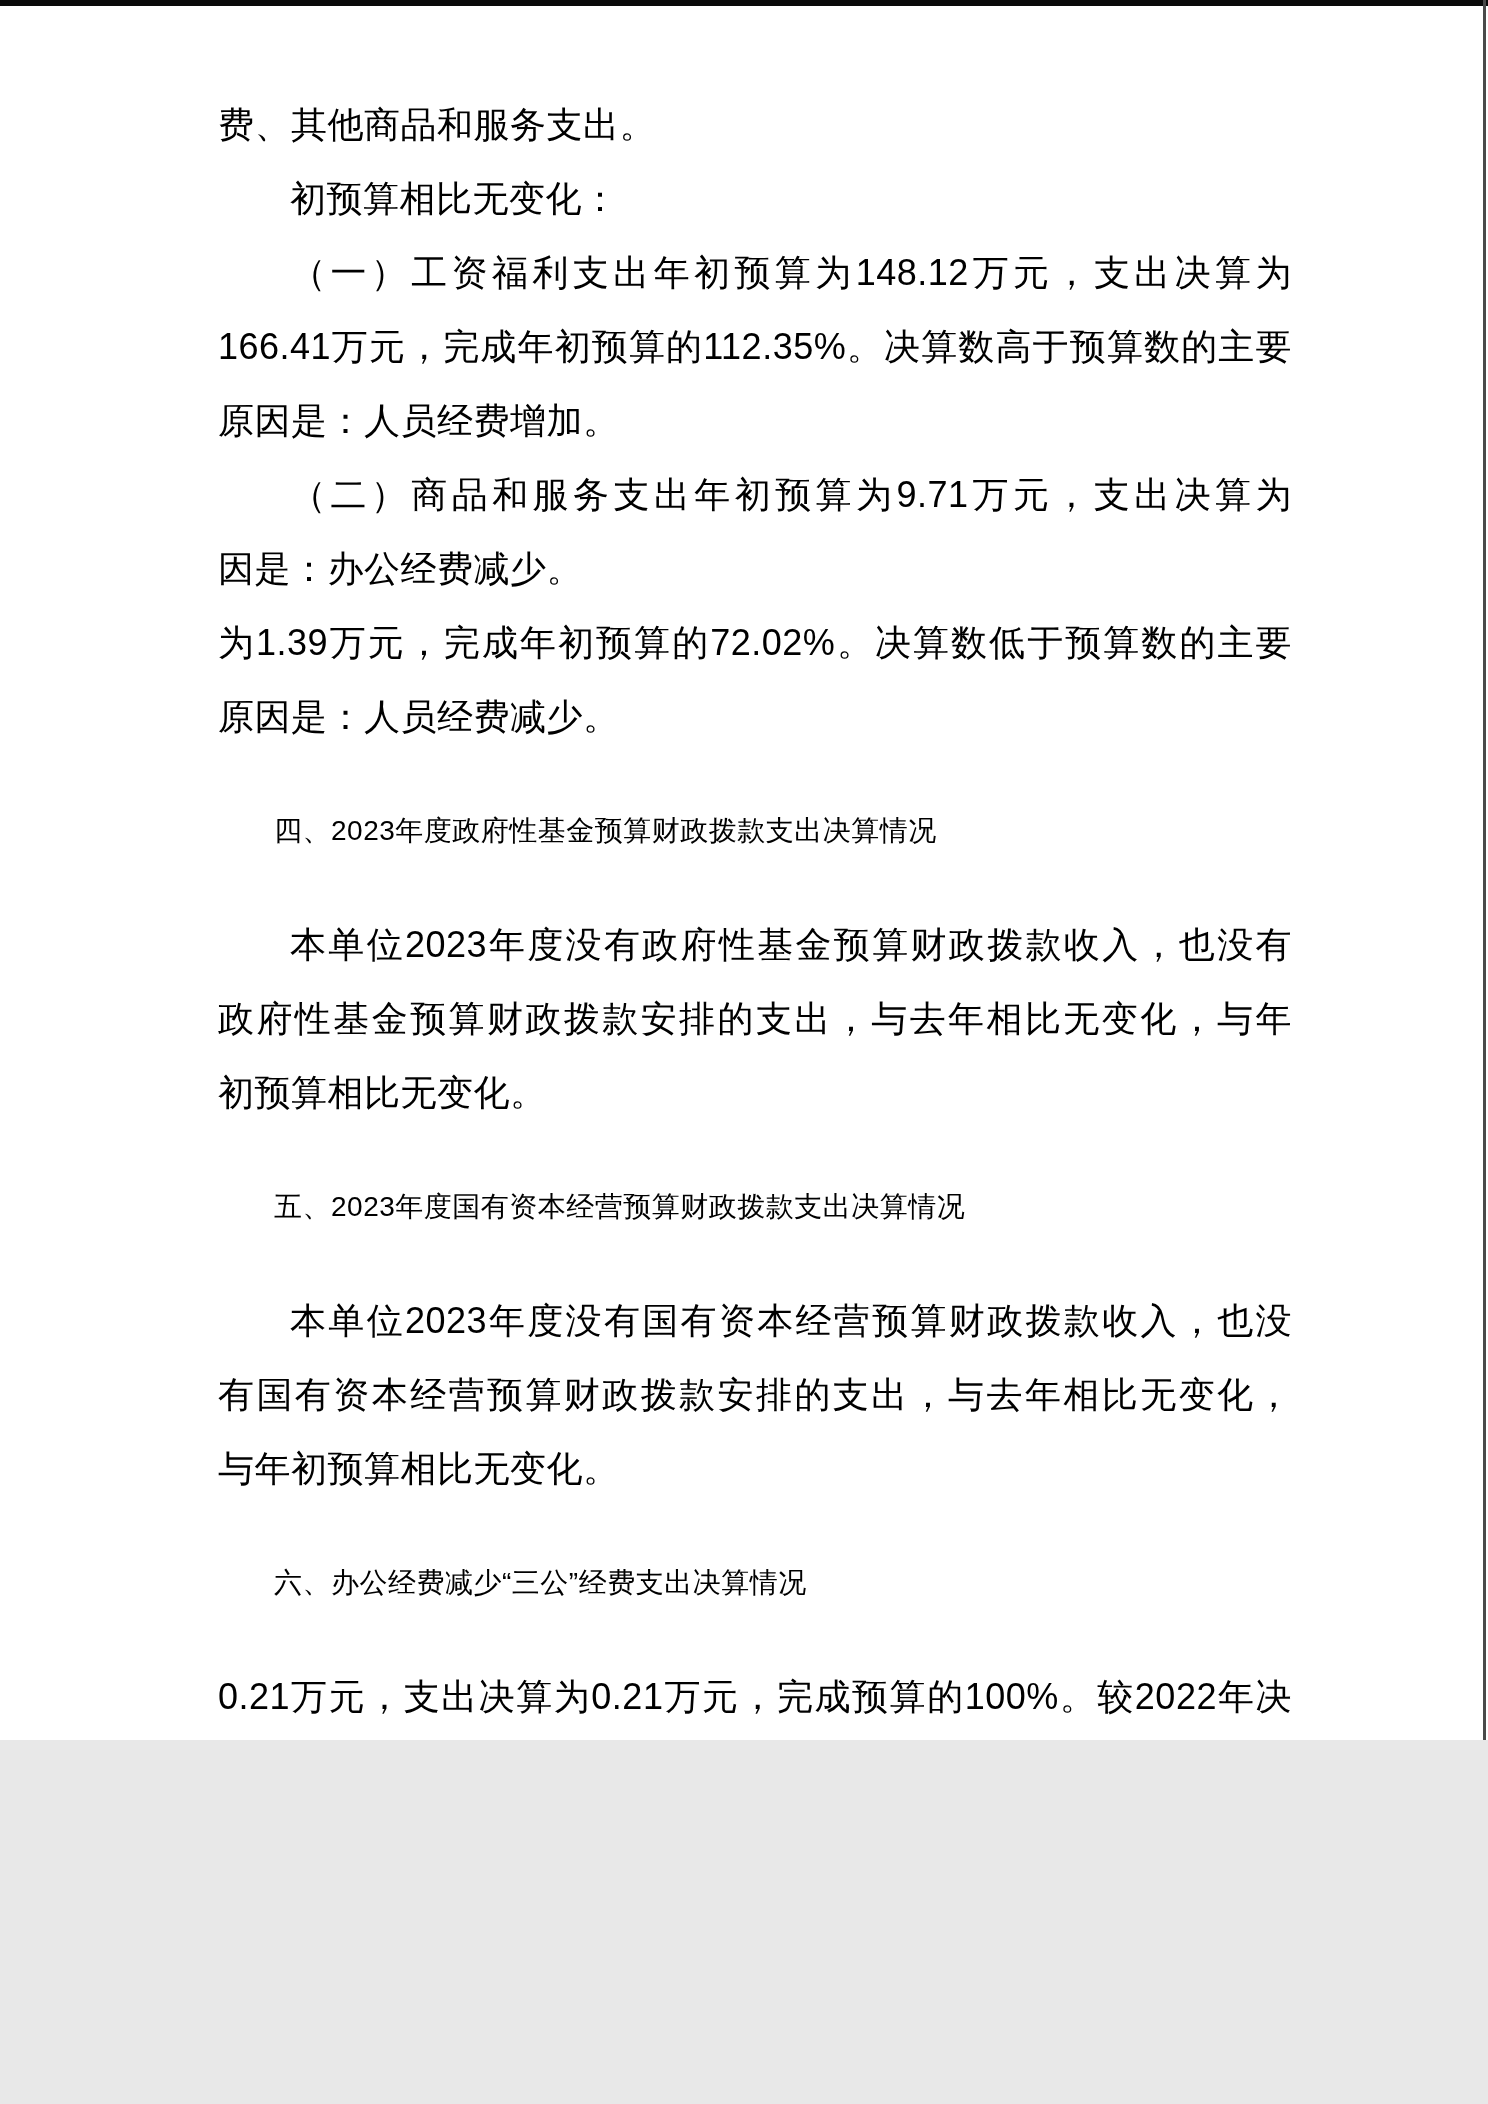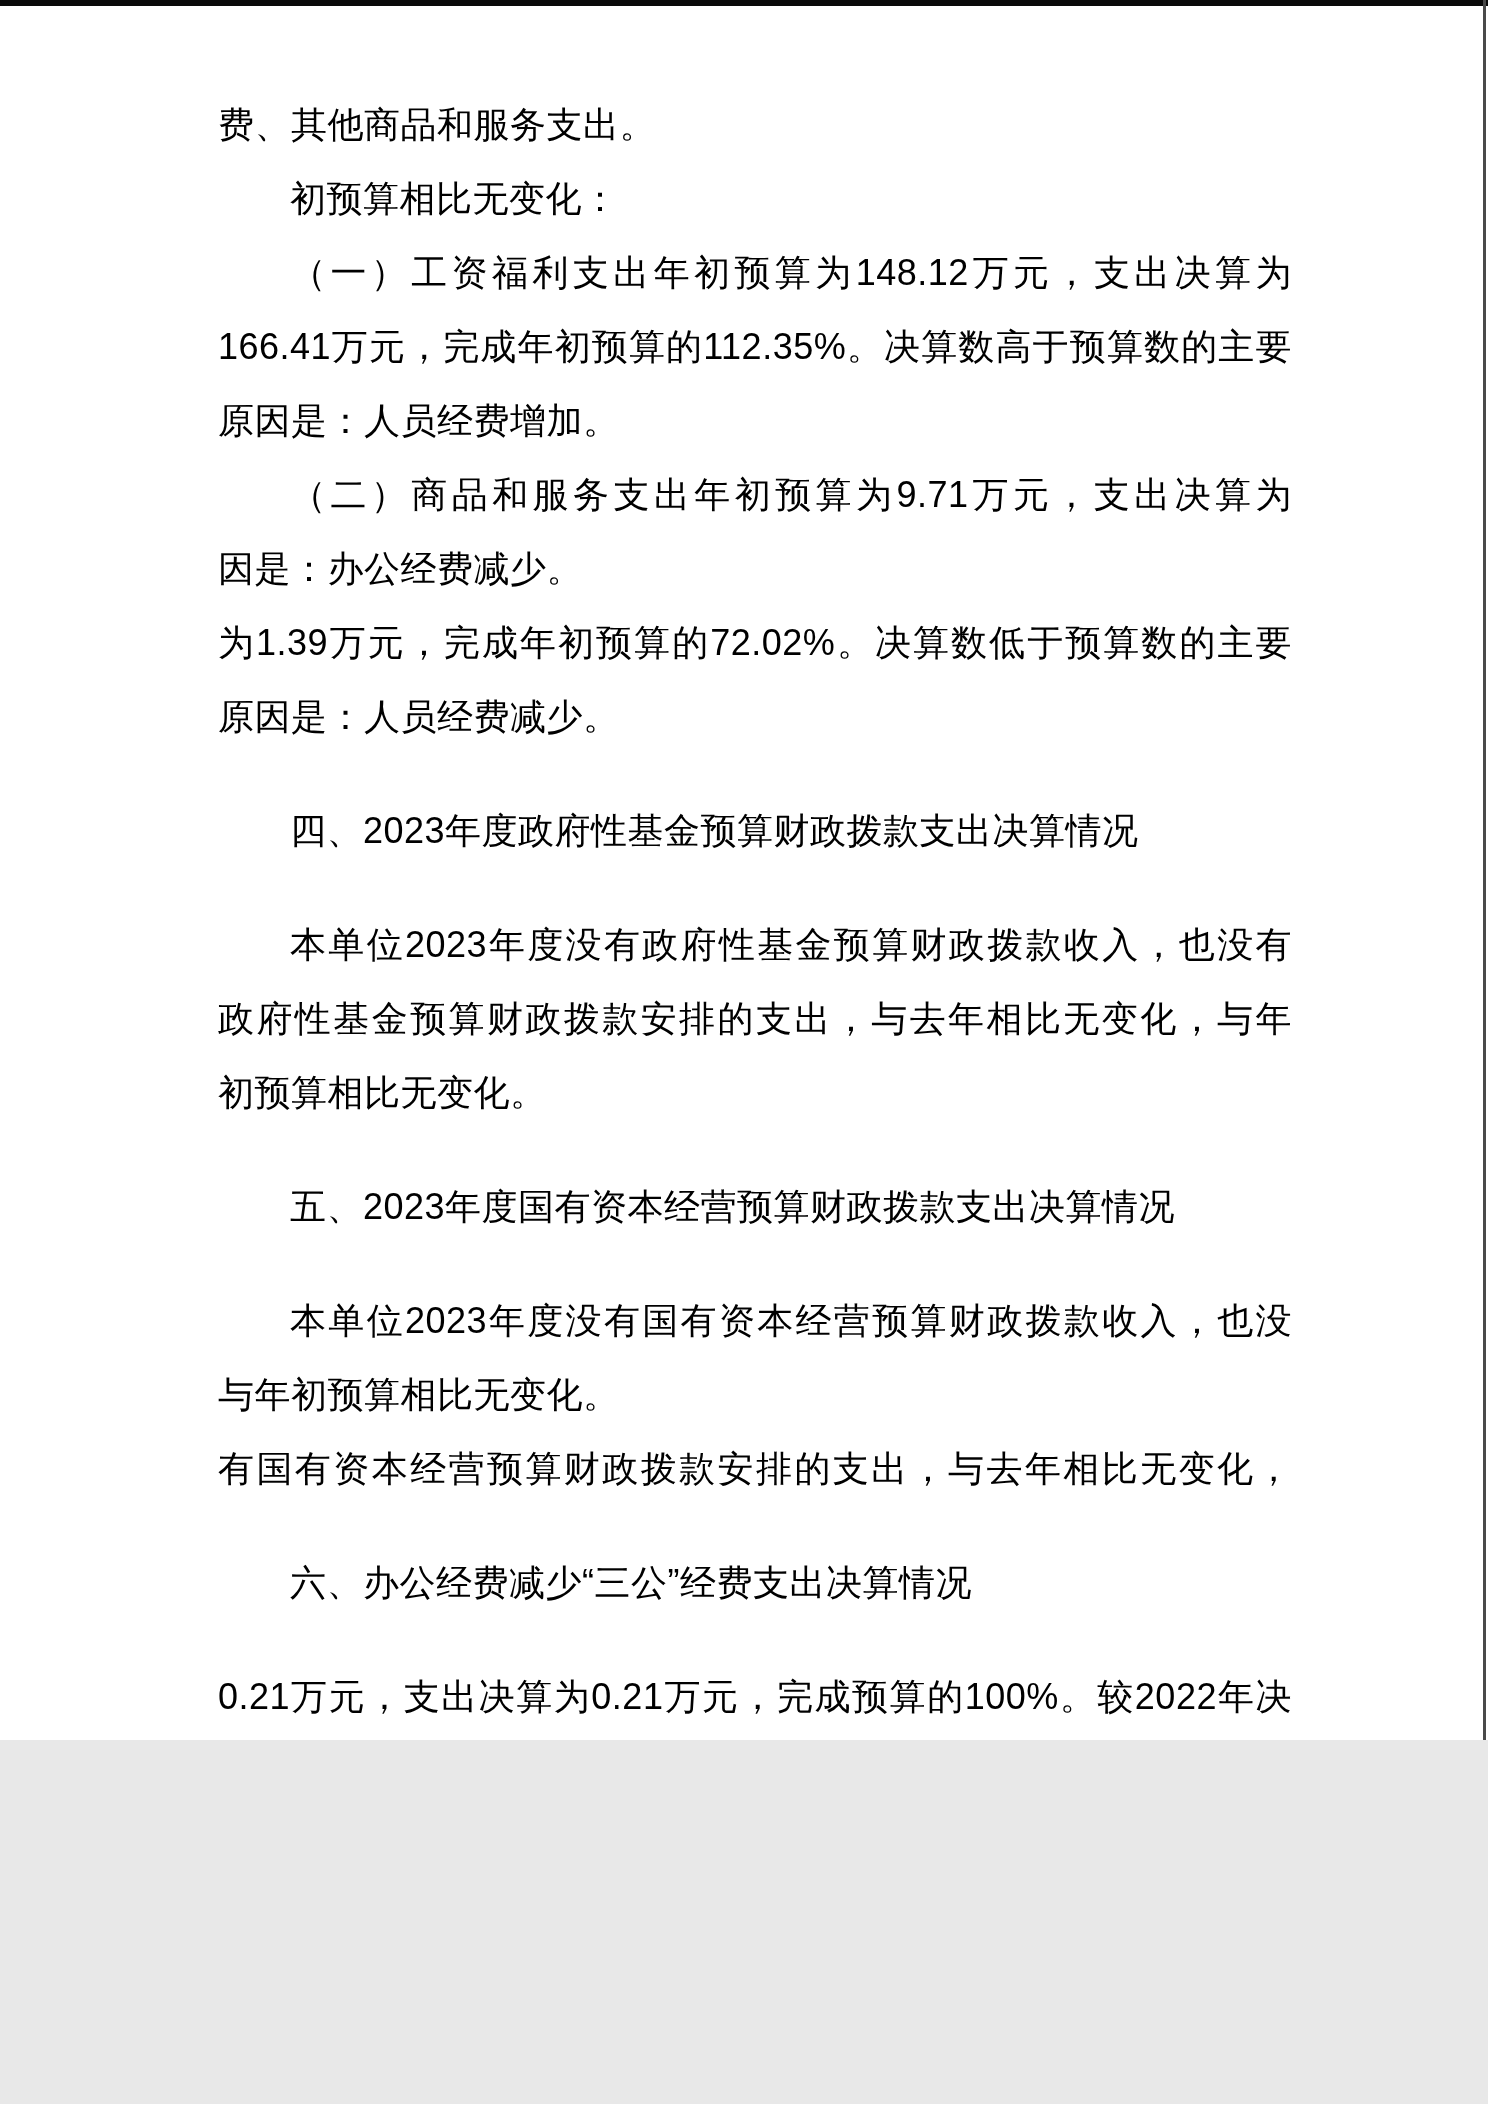--- a/index.html
+++ b/index.html
@@ -50,21 +50,21 @@
     white-space: normal;
     text-align: justify;
     text-align-last: justify;
   }
   
   .line.ind {
     text-indent: 2em;
   }
   .line.heading {
     margin: 40px 0;
-    font-size: 36px;
+    font-size: 28px;
   }
   .footer {
     position: absolute;
     top: 2038px;
     left: 0;
     width: 100%;
     font-size: 30px;
     line-height: 40px;
     color: #000000;
   }
@@ -89,22 +89,22 @@
 
     <h2 class="line ind heading">四、2023年度政府性基金预算财政拨款支出决算情况</h2>
 
     <p class="line ind full">本单位2023年度没有政府性基金预算财政拨款收入，也没有</p>
     <p class="line full">政府性基金预算财政拨款安排的支出，与去年相比无变化，与年</p>
     <p class="line">初预算相比无变化。</p>
 
     <h2 class="line ind heading">五、2023年度国有资本经营预算财政拨款支出决算情况</h2>
 
     <p class="line ind full">本单位2023年度没有国有资本经营预算财政拨款收入，也没</p>
+    <p class="line full">有国有资本经营预算财政拨款安排的支出，与去年相比无变化，</p>
     <p class="line">与年初预算相比无变化。</p>
-    <p class="line full">有国有资本经营预算财政拨款安排的支出，与去年相比无变化，</p>
 
     <h2 class="line ind heading">六、办公经费减少“三公”经费支出决算情况</h2>
 
     <p class="line full">0.21万元，支出决算为0.21万元，完成预算的100%。较2022年决</p>
   </div>
 
   <div class="footer">- 15 -</div>
 </div>
 
 </body></html>

